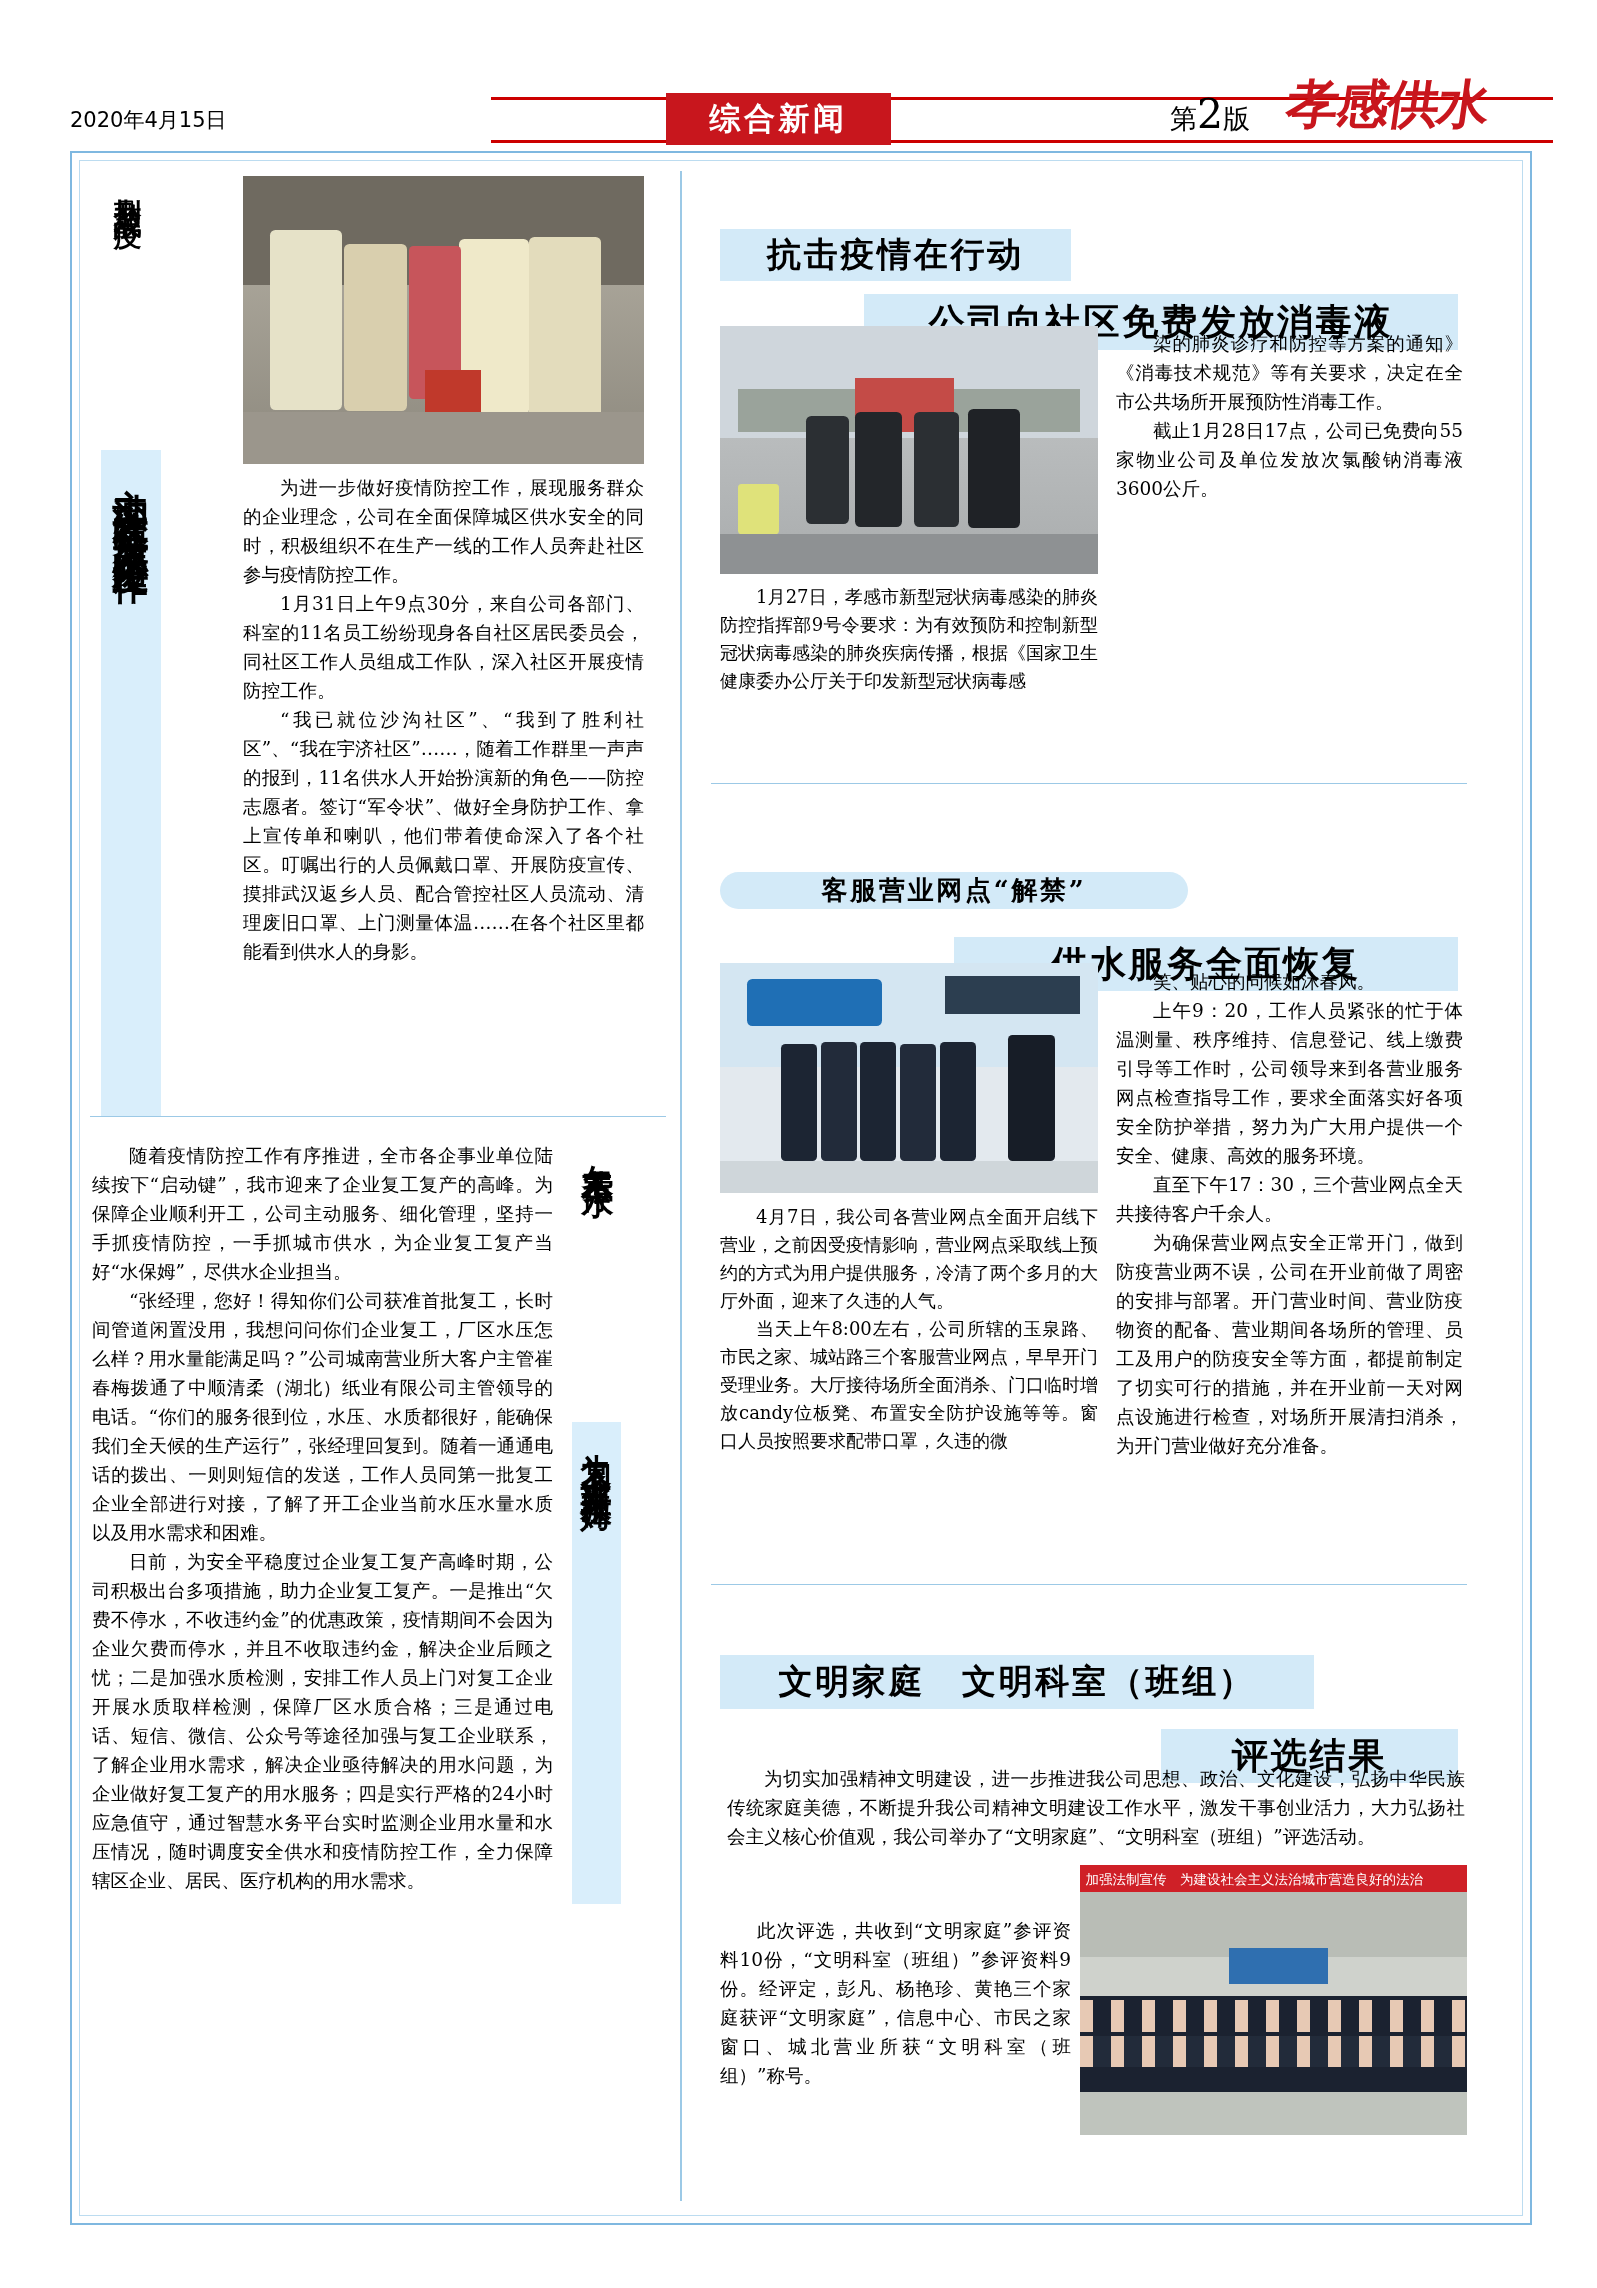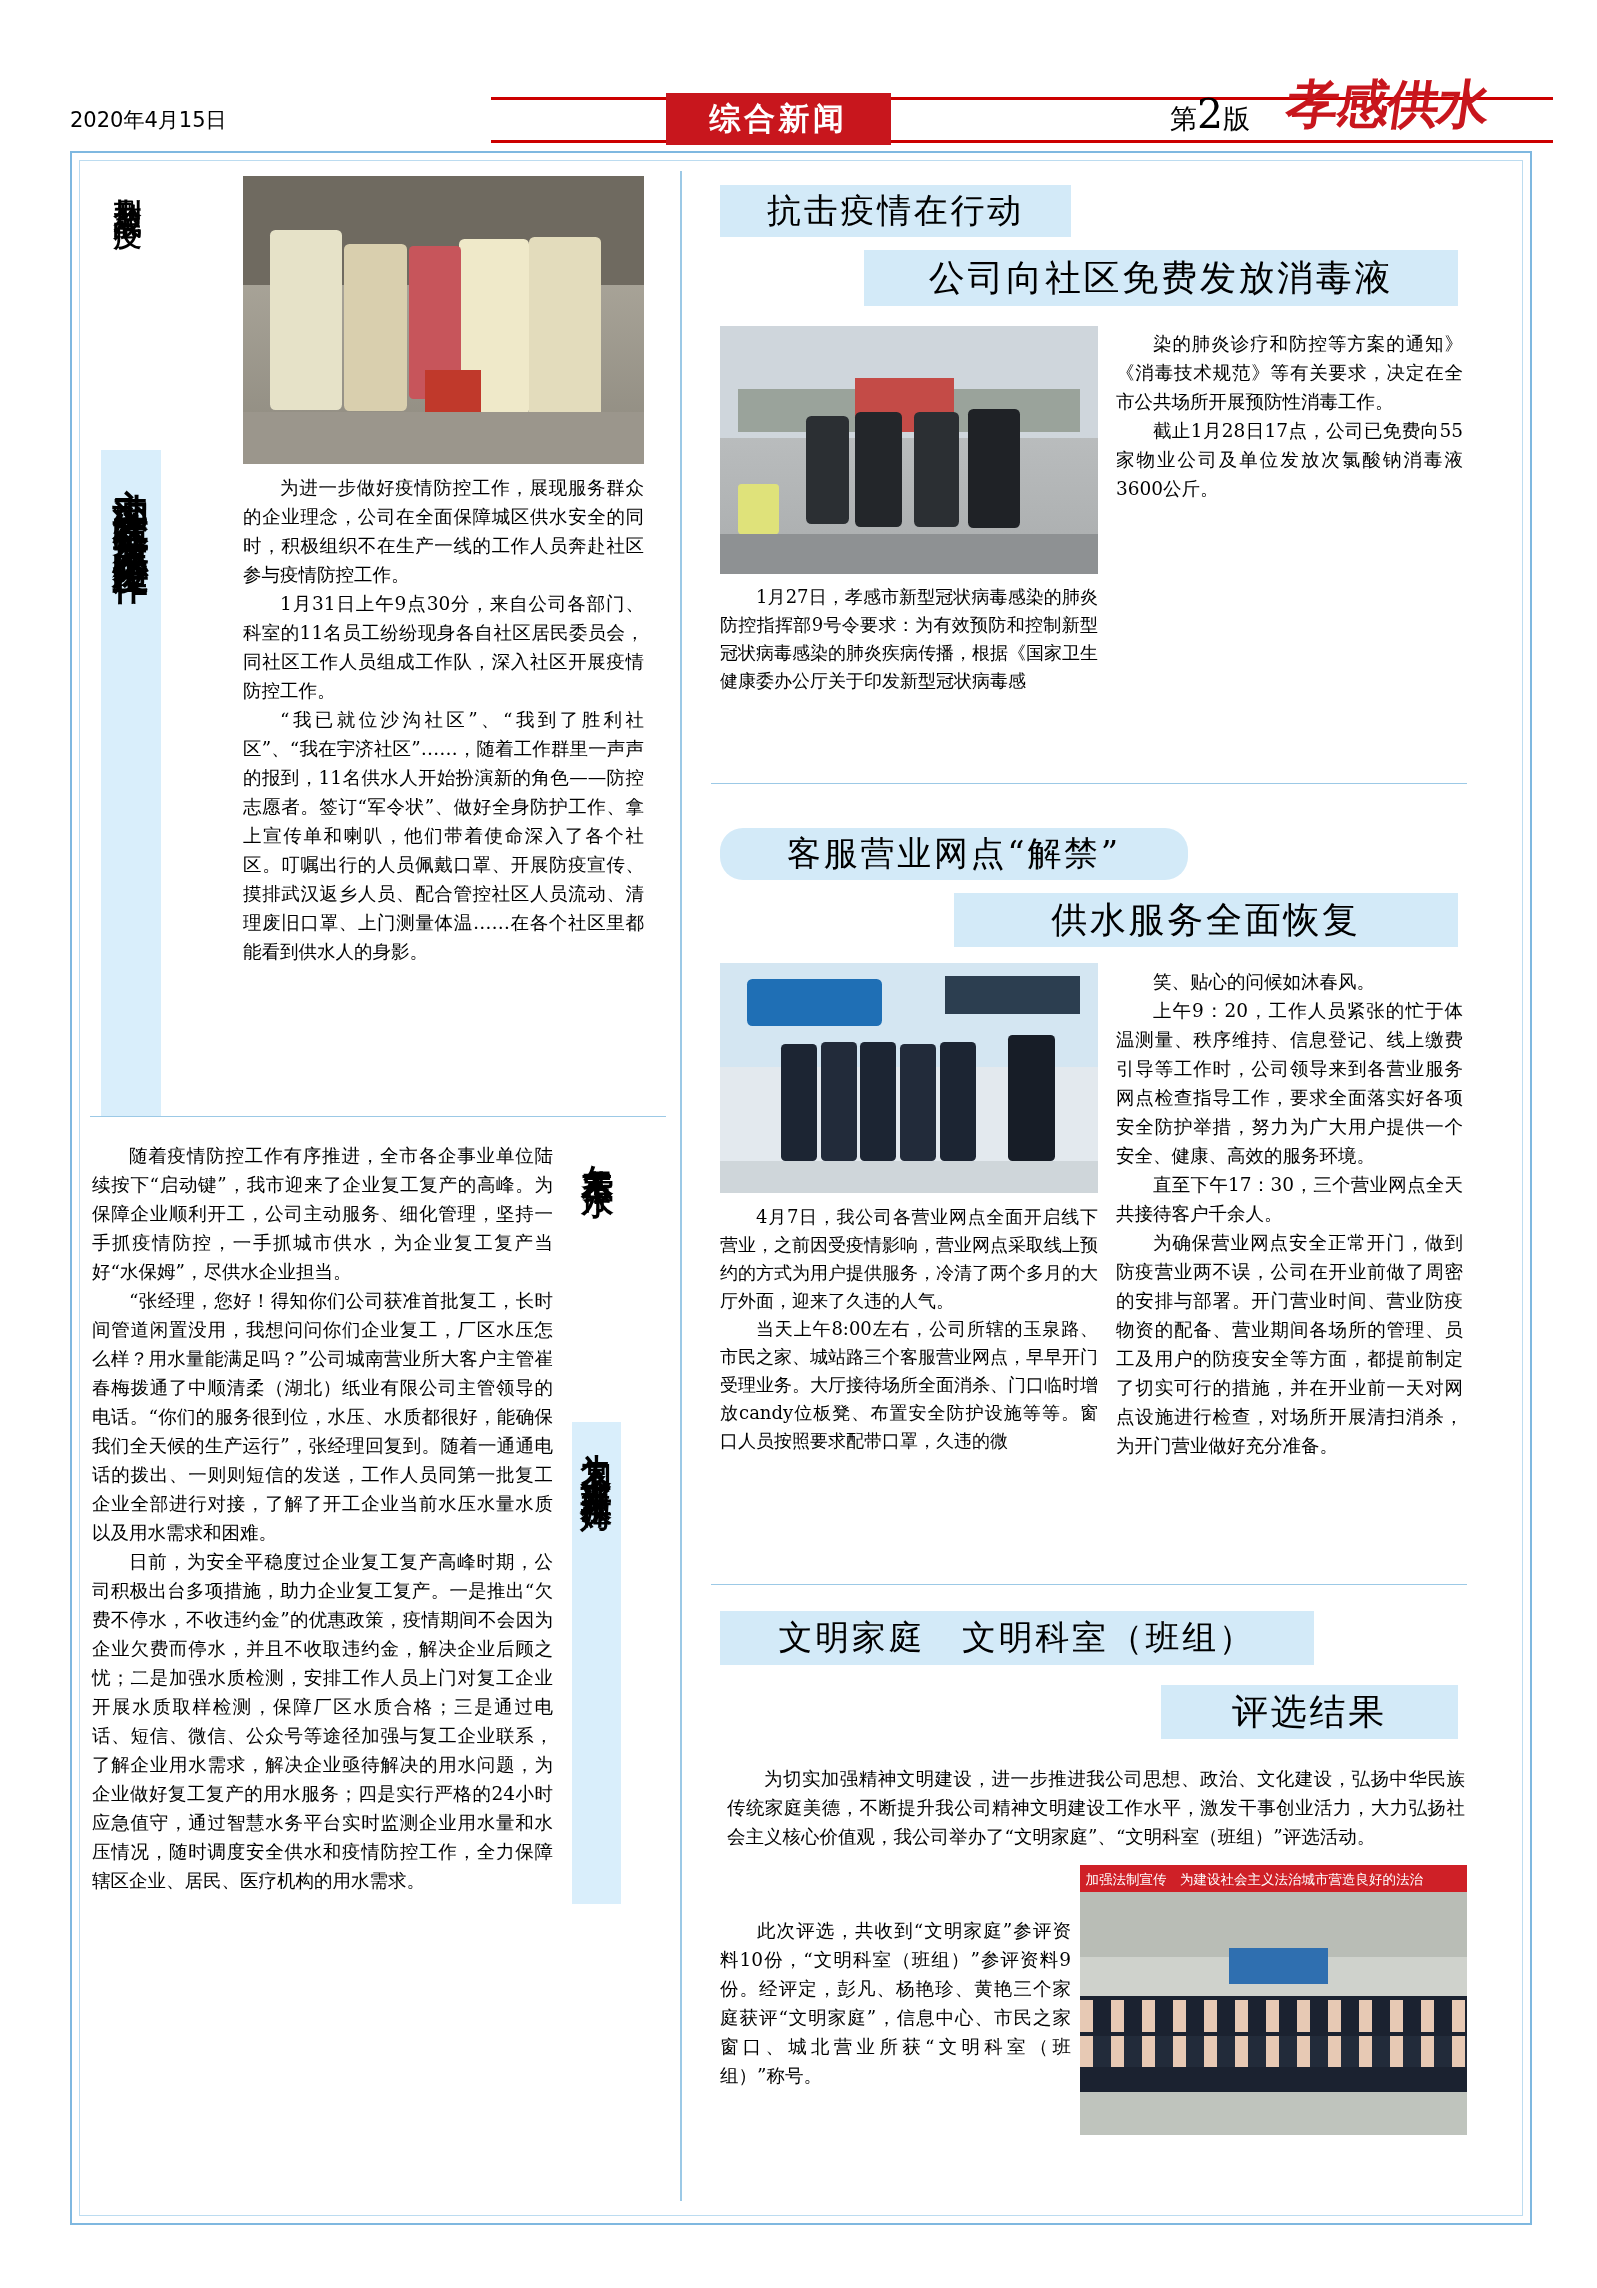--- a/index.html
+++ b/index.html
@@ -71,23 +71,24 @@
   .vhead2-a { left:576px; top:1139px; height:261px; font-size:32px; letter-spacing:5.4px; }
   .vhead2-b { left:572px; top:1422px; height:468px; font-size:31px; letter-spacing:5.4px; background:#d9eefb; padding:7.2px 3.6px; }
 
   
   .photo { position:absolute; overflow:hidden; background:#ccc; }
   .cap { position:absolute; font-size:18px; line-height:28px; text-align:justify; }
 
   
   .hbox {
     position:absolute; background:#d3eaf8; color:#000;
-    font-weight:normal; font-family:"DejaVu Serif", serif;
+    font-weight:bold; font-family:"DejaVu Serif", serif;
     display:flex; align-items:center; justify-content:center;
     letter-spacing:2.7px;
+    margin-top:44px;
   }
   .hbox.plain { background:#ffffff; }
 
   .rule-h { position:absolute; background:#9cc9e6; height:0.9px; }
 </style>
 </head>
 <body>
 
 <div class="page">
 
@@ -159,21 +160,21 @@
     <p>1月27日，孝感市新型冠状病毒感染的肺炎防控指挥部9号令要求：为有效预防和控制新型冠状病毒感染的肺炎疾病传播，根据《国家卫生健康委办公厅关于印发新型冠状病毒感</p>
   </div>
 
   <div class="body-text" style="position:absolute; left:1116px; top:329px; width:347px;">
     <p>染的肺炎诊疗和防控等方案的通知》《消毒技术规范》等有关要求，决定在全市公共场所开展预防性消毒工作。</p>
     <p>截止1月28日17点，公司已免费向55家物业公司及单位发放次氯酸钠消毒液3600公斤。</p>
   </div>
 
   <div class="rule-h" style="left:711px; top:783px; width:756px;"></div>
 
-  <div class="hbox plain" style="left:720px; top:828px; width:468px; height:52px; font-size:34px; background:#d3eaf8;border-radius:23px;">客服营业网点“解禁”</div>
+  <div class="hbox plain" style="left:720px; top:828px; width:468px; height:37px; font-size:26px; background:#d3eaf8;border-radius:23px;">客服营业网点“解禁”</div>
   <div class="hbox" style="left:954px; top:893px; width:504px; height:54px; font-size:36px;">供水服务全面恢复</div>
 
   <div class="photo" style="left:720px; top:963px; width:378px; height:230px;">
     <div style="position:absolute;inset:0;background:#e3e9ee;"></div>
     <div style="position:absolute;left:0;top:0;width:100%;height:45%;background:#d4e6f2;"></div>
     <div style="position:absolute;left:27px;top:16px;width:135px;height:47px;background:#1f6fb5;border-radius:5.4px;"></div>
     <div style="position:absolute;left:225px;top:12.6px;width:135px;height:38px;background:#2c3e50;"></div>
     <div style="position:absolute;left:61px;top:81px;width:36px;height:117px;background:#1c2533;border-radius:4.5px;"></div>
     <div style="position:absolute;left:101px;top:79px;width:36px;height:119px;background:#222b3a;border-radius:4.5px;"></div>
     <div style="position:absolute;left:140px;top:79px;width:36px;height:119px;background:#1c2533;border-radius:4.5px;"></div>

